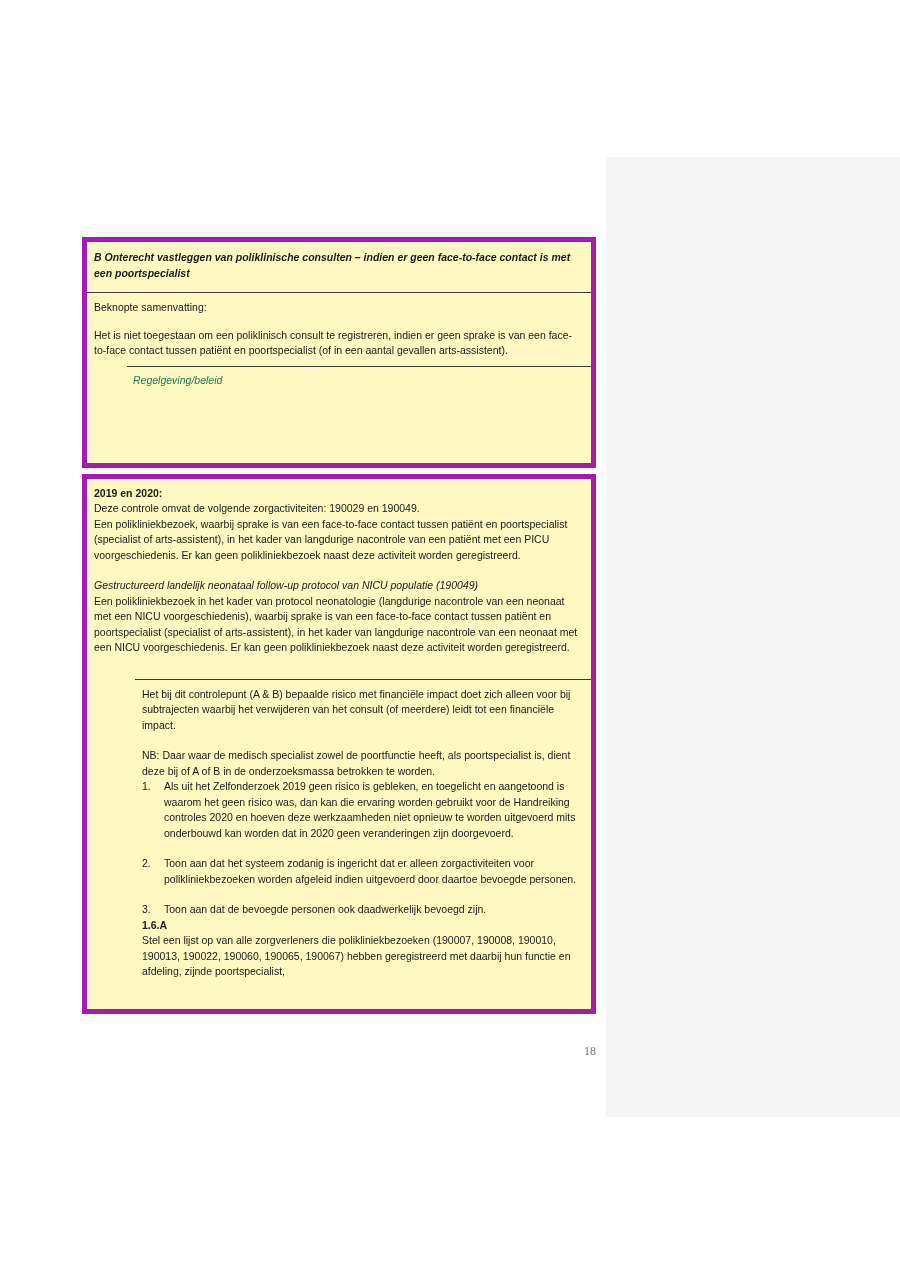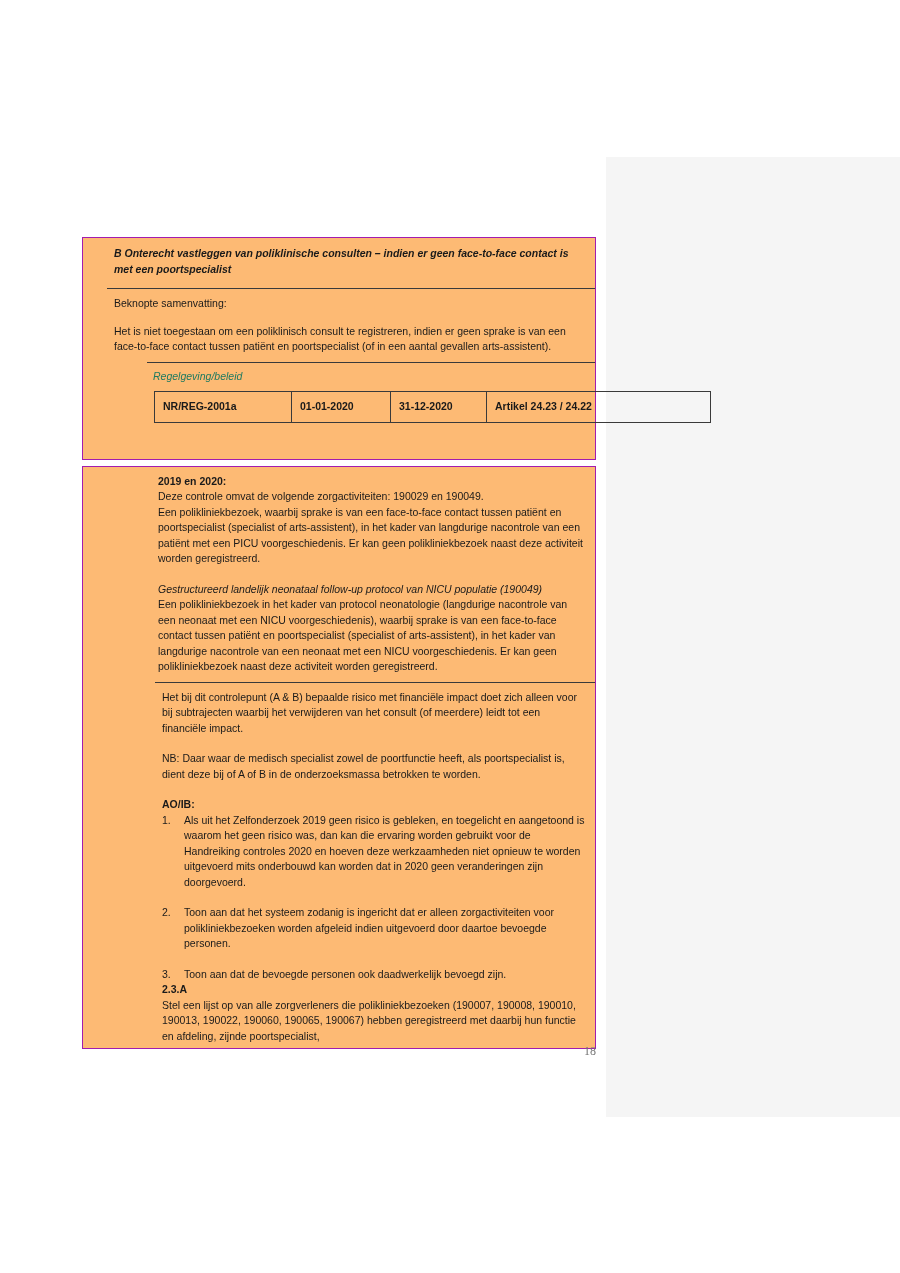--- a/index.html
+++ b/index.html
@@ -11,21 +11,21 @@
     -webkit-font-smoothing:antialiased;
   }
   .gray-panel {
     position:absolute; left:606px; top:157px; width:294px; height:960px;
     background:#f5f5f5;
   }
   .doc {
     position:absolute; left:82px; top:237px; width:514px;
     font-size:10.5px; line-height:15.5px;
   }
-  .block { border:1px solid #a21caf; background:#fdba74; box-sizing:border-box;padding-left:24px; }
+  .block { border:5px solid #a21caf; background:#fef9c3; box-sizing:border-box; }
   .block + .block { margin-top:6px; }
   .cell { box-sizing:border-box; padding:7px 10px 7px 7px; }
   .cell + .cell { border-top:1px solid #3a3a3a; }
   p { margin:0; }
   .gap { margin-top:15px; }
   .gap-sm { margin-top:12px; }
   .bold { font-weight:bold; }
   .italic { font-style:italic; }
 
   .title-cell { min-height:50px; padding-top:8px; }
@@ -40,21 +40,21 @@
     margin:7px 1px 2px 1px; width:496px;
   }
   .reg-table td {
     border:1px solid #3a3a3a; font-weight:bold;
     padding:7px 6px 7px 8px; height:16px; vertical-align:middle;
     font-size:10.5px;
   }
   .col-code { width:122px; } .col-start { width:84px; }
   .col-end { width:81px; } .col-article { width:209px; }
 
-  .scope-cell { min-height:200px;margin-left:44px; }
+  .scope-cell { min-height:200px; }
 
   .advice-bar {
     background:#c2c437; min-height:36px;
     display:flex; align-items:center;
     font-weight:bold; padding:6px 10px 6px 7px;
   }
 
   .advice-cell { min-height:330px; padding-bottom:4px;margin-left:48px; }
   .num-item { display:flex; }
   .num-item .num { width:22px; flex-shrink:0; }
@@ -78,60 +78,53 @@
       <p>B Onterecht vastleggen van poliklinische consulten – indien er geen face-to-face contact is met een poortspecialist</p>
     </div>
     <div class="cell summary-cell">
       <p>Beknopte samenvatting:</p>
       <p class="gap-sm">Het is niet toegestaan om een poliklinisch consult te registreren, indien er geen sprake is van een face-to-face contact tussen patiënt en poortspecialist (of in een aantal gevallen arts-assistent).</p>
     </div>
     <div class="cell regulation-cell">
       <p class="teal-heading">Regelgeving/beleid</p>
       <table class="reg-table">
         <tbody>
-          <tr>
-            <td class="col-code">NR/REG-2001a</td>
-            <td class="col-start">01-01-2020</td>
-            <td class="col-end">31-12-2020</td>
-            <td class="col-article">Artikel 24.23 / 24.22</td>
-          </tr>
         </tbody>
       </table>
     </div>
   </div>
 
   <div class="block">
     <div class="cell scope-cell">
       <p class="bold">2019 en 2020:</p>
       <p>Deze controle omvat de volgende zorgactiviteiten: 190029 en 190049.</p>
       <p>Een polikliniekbezoek, waarbij sprake is van een face-to-face contact tussen patiënt en poortspecialist (specialist of arts-assistent), in het kader van langdurige nacontrole van een patiënt met een PICU voorgeschiedenis. Er kan geen polikliniekbezoek naast deze activiteit worden geregistreerd.</p>
       <p class="gap italic">Gestructureerd landelijk neonataal follow-up protocol van NICU populatie (190049)</p>
       <p>Een polikliniekbezoek in het kader van protocol neonatologie (langdurige nacontrole van een neonaat met een NICU voorgeschiedenis), waarbij sprake is van een face-to-face contact tussen patiënt en poortspecialist (specialist of arts-assistent), in het kader van langdurige nacontrole van een neonaat met een NICU voorgeschiedenis. Er kan geen polikliniekbezoek naast deze activiteit worden geregistreerd.</p>
     </div>
 
 
     <div class="cell advice-cell">
       <p>Het bij dit controlepunt (A &amp; B) bepaalde risico met financiële impact doet zich alleen voor bij subtrajecten waarbij het verwijderen van het consult (of meerdere) leidt tot een financiële impact.</p>
       <p class="gap">NB: Daar waar de medisch specialist zowel de poortfunctie heeft, als poortspecialist is, dient deze bij of A of B in de onderzoeksmassa betrokken te worden.</p>
 
-      <p class="gap bold">AO/IB:</p>
 
       <div class="num-item">
         <span class="num">1.</span>
         <span class="txt">Als uit het Zelfonderzoek 2019 geen risico is gebleken, en toegelicht en aangetoond is waarom het geen risico was, dan kan die ervaring worden gebruikt voor de Handreiking controles 2020 en hoeven deze werkzaamheden niet opnieuw te worden uitgevoerd mits onderbouwd kan worden dat in 2020 geen veranderingen zijn doorgevoerd.</span>
       </div>
       <div class="num-item gap">
         <span class="num">2.</span>
         <span class="txt">Toon aan dat het systeem zodanig is ingericht dat er alleen zorgactiviteiten voor polikliniekbezoeken worden afgeleid indien uitgevoerd door daartoe bevoegde personen.</span>
       </div>
       <div class="num-item gap">
         <span class="num">3.</span>
         <span class="txt">Toon aan dat de bevoegde personen ook daadwerkelijk bevoegd zijn.</span>
       </div>
 
-      <p class="bold">2.3.A</p>
+      <p class="bold">1.6.A</p>
       <p>Stel een lijst op van alle zorgverleners die polikliniekbezoeken (190007, 190008, 190010, 190013, 190022, 190060, 190065, 190067) hebben geregistreerd met daarbij hun functie en afdeling, zijnde poortspecialist,</p>
     </div>
   </div>
 
 </div>
 
 <div class="page-number">18</div>
 
 </body></html>

